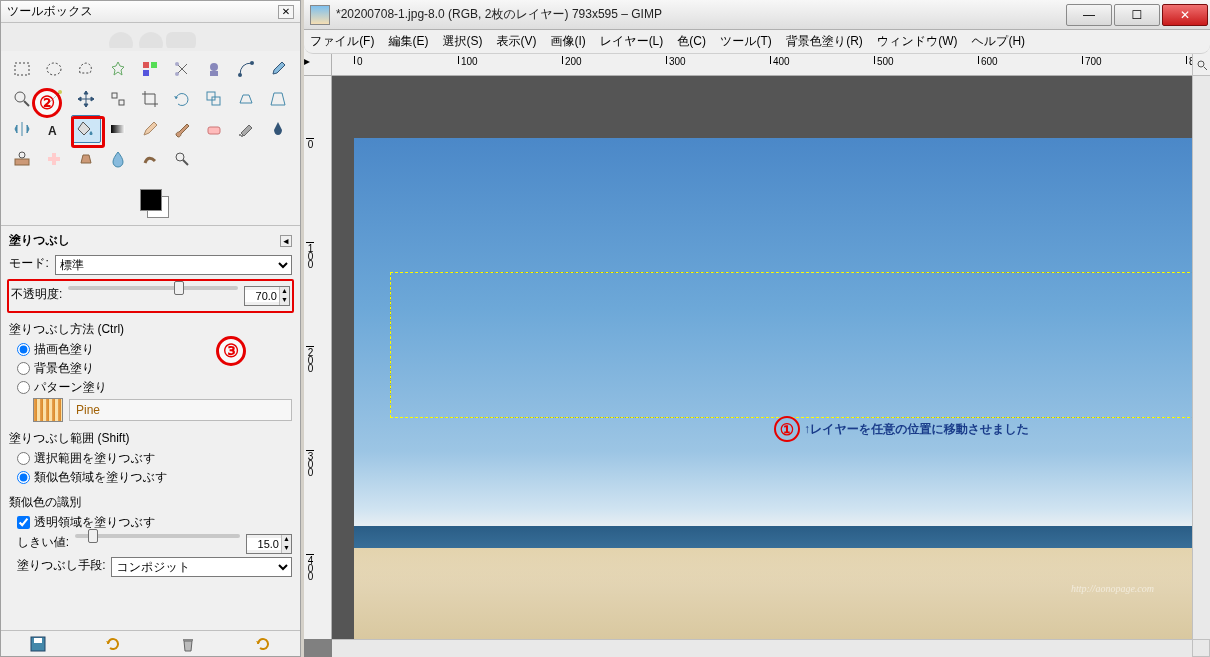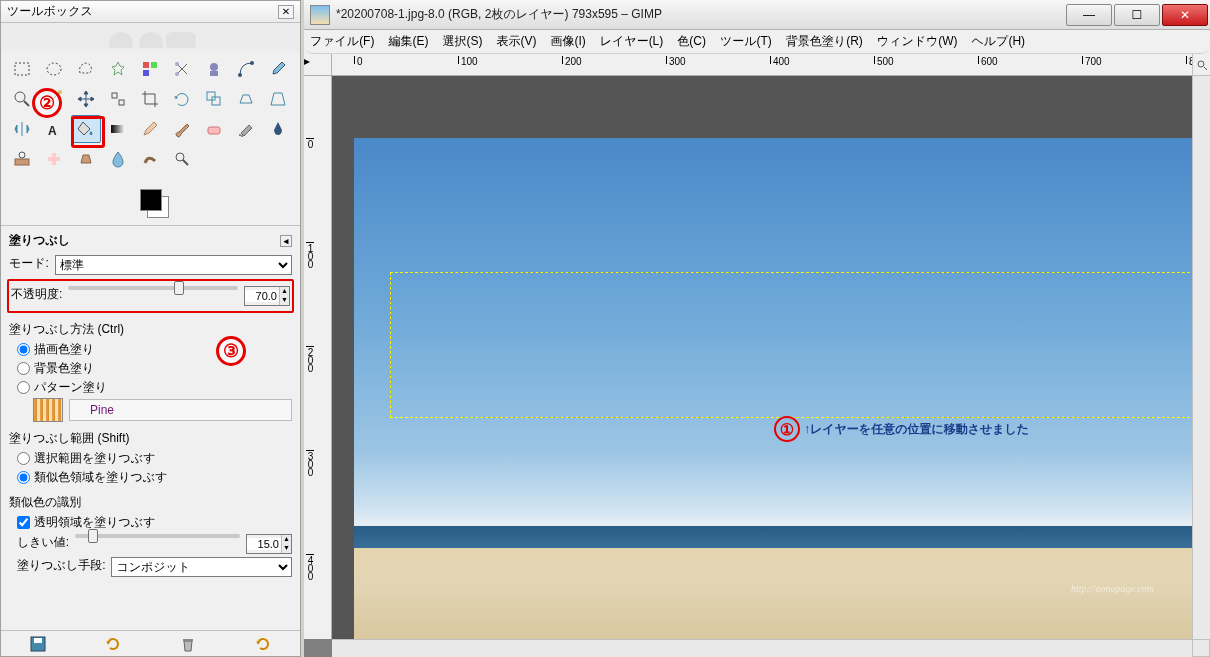--- a/index.html
+++ b/index.html
@@ -32,21 +32,21 @@
 .numbox input { width:34px; border:none; text-align:right; padding-right:2px; font-size:11px; }
 .spin { width:12px; display:flex; flex-direction:column; }
 .spin span { height:9px; font-size:7px; text-align:center; background:#eaeaea; border-left:1px solid #bbb; }
 .hl-red { border: 2px solid #e60000; border-radius:2px; padding:2px; margin:4px -2px; }
 
 .section-title { font-weight:normal; margin-top:8px; margin-bottom:3px; }
 .radio-row { display:flex; align-items:center; gap:4px; margin:2px 0 2px 8px; }
 .radio-row input[type=radio], .radio-row input[type=checkbox] { margin:0; }
 .pattern-row { display:flex; align-items:center; gap:6px; margin:2px 0 2px 24px; }
 .pattern-chip { width:30px; height:24px; background: repeating-linear-gradient(90deg,#e7a353,#d98827 3px,#fbe0a8 3px,#fbe0a8 6px); border:1px solid #888; }
-.pattern-name { flex:1; height:22px; border:1px solid #bbb; background:#f7f7f7; display:flex; align-items:center; padding:0 20px; color:#701a75; }
+.pattern-name { flex:1; height:22px; border:1px solid #bbb; background:#f7f7f7; display:flex; align-items:center; padding:0 6px; color:#a16207; }
 
 .bottom-icons { height:26px; border-top:1px solid #c0c0c0; display:flex; align-items:center; justify-content:space-around; }
 .bottom-icons .bi { width:18px; height:18px; }
 
 
 .mainwin { flex:1; height:100%; display:flex; flex-direction:column; background:#f0f0f0; border-left:3px solid #d4d0c8; }
 .win-titlebar { height:30px; background: linear-gradient(#f7f7f7,#dedede); display:flex; align-items:center; border-bottom:1px solid #b0b0b0; }
 .win-titlebar .tbicon { width:20px; height:20px; margin:0 6px; background:linear-gradient(#7ec0ee,#f5deb3); border:1px solid #888; }
 .win-title-text { flex:1; color:#222; }
 .win-btns { display:flex; gap:2px; margin-right:2px; }

